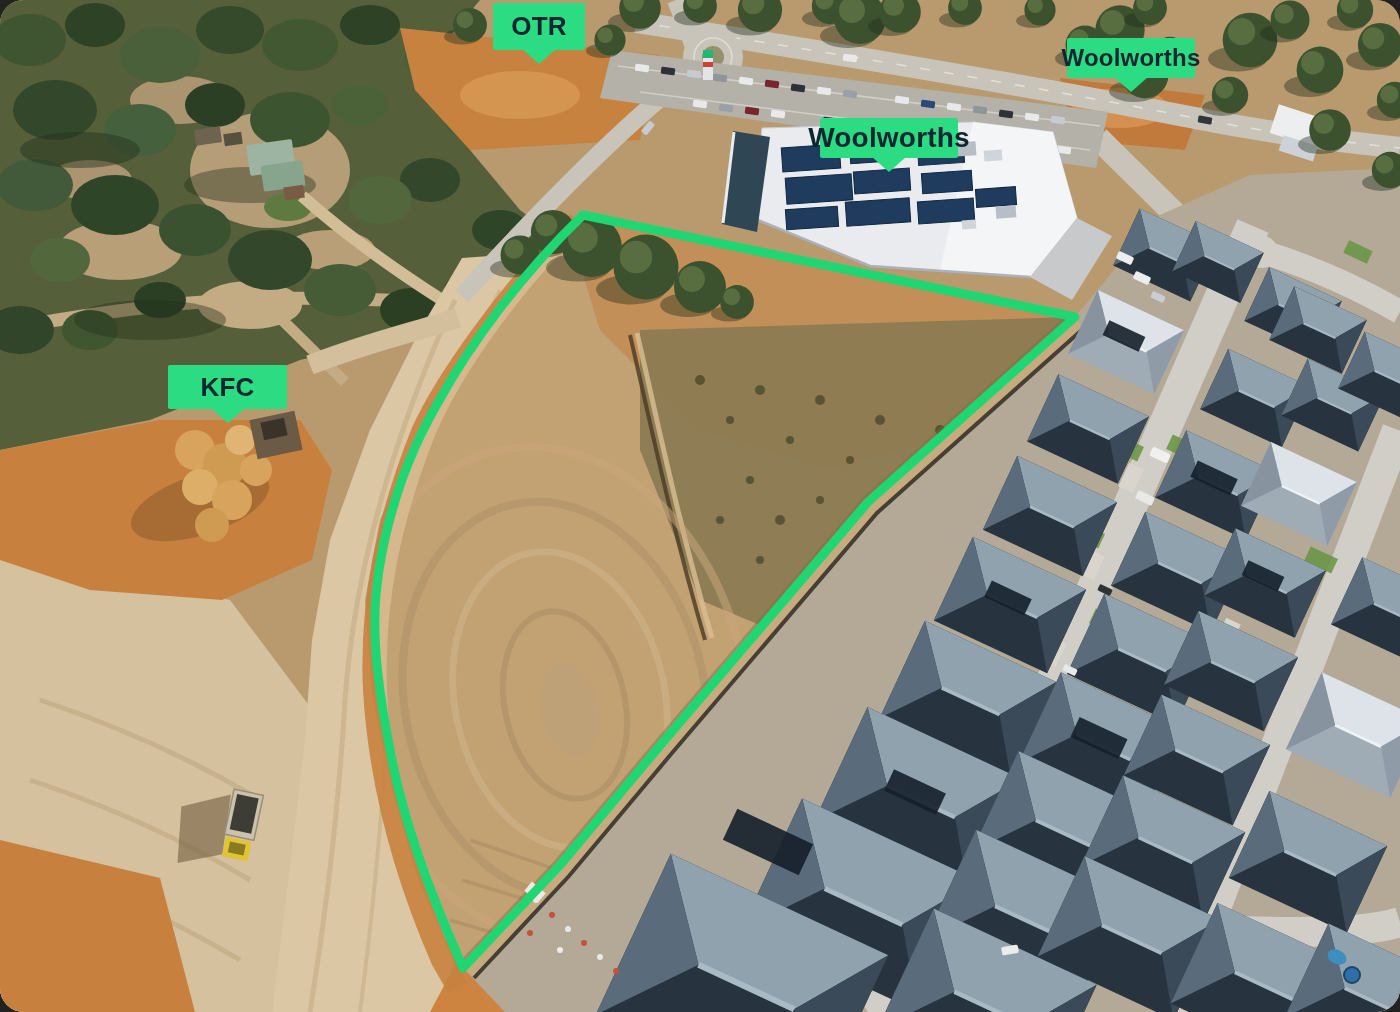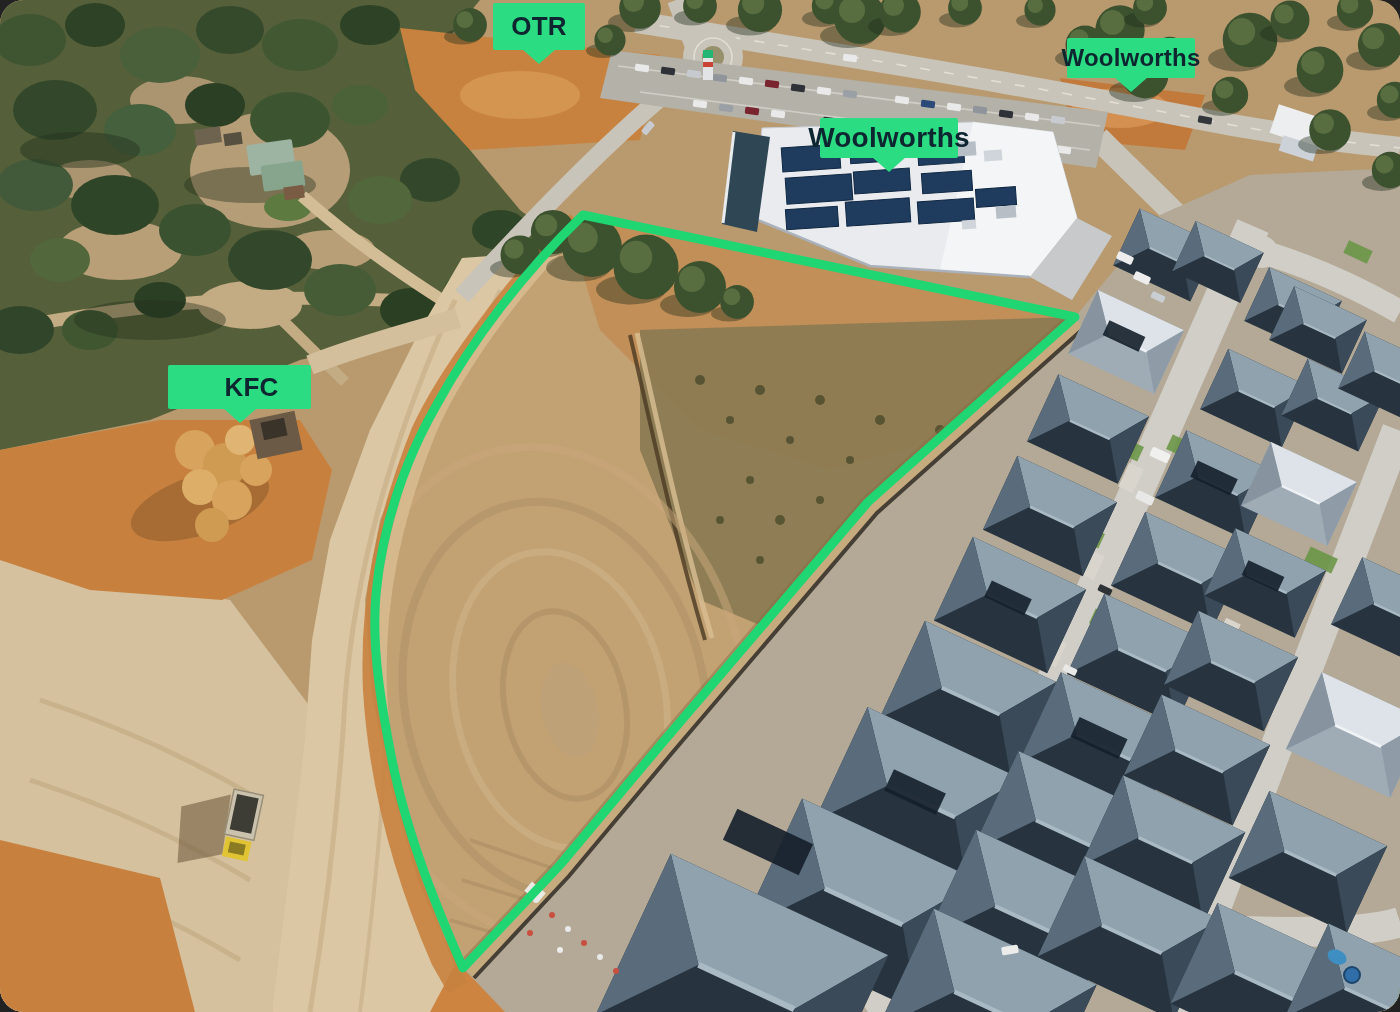--- a/index.html
+++ b/index.html
@@ -21,21 +21,21 @@
   }
   .tail{
     position:absolute;left:50%;bottom:-14px;transform:translateX(-50%);
     width:0;height:0;border-left:17px solid transparent;border-right:17px solid transparent;
     border-top:15px solid var(--accent-green);
   }
   #note-otr{left:493px;top:3px;width:92px;height:47px;font-size:26px;}
   #note-mcdonalds{left:1067px;top:38px;width:128px;height:40px;font-size:24px;}
   #note-woolworths{left:820px;top:118px;width:138px;height:40px;font-size:28px;}
   #note-heysen{left:293px;top:173px;width:127px;height:62px;font-size:24px;}
-  #note-kfc{left:168px;top:365px;width:119px;height:44px;font-size:26px;padding-left:24px;}
+  #note-kfc{left:168px;top:365px;width:119px;height:44px;font-size:26px;}
 </style>
 </head>
 <body>
 
 <div class="stage">
 
 <svg viewBox="0 0 1400 1012" xmlns="http://www.w3.org/2000/svg">
   <defs>
     <g id="house">
       <polygon points="-50,-37 50,-37 50,37 -50,37" fill="#27343f"></polygon>

